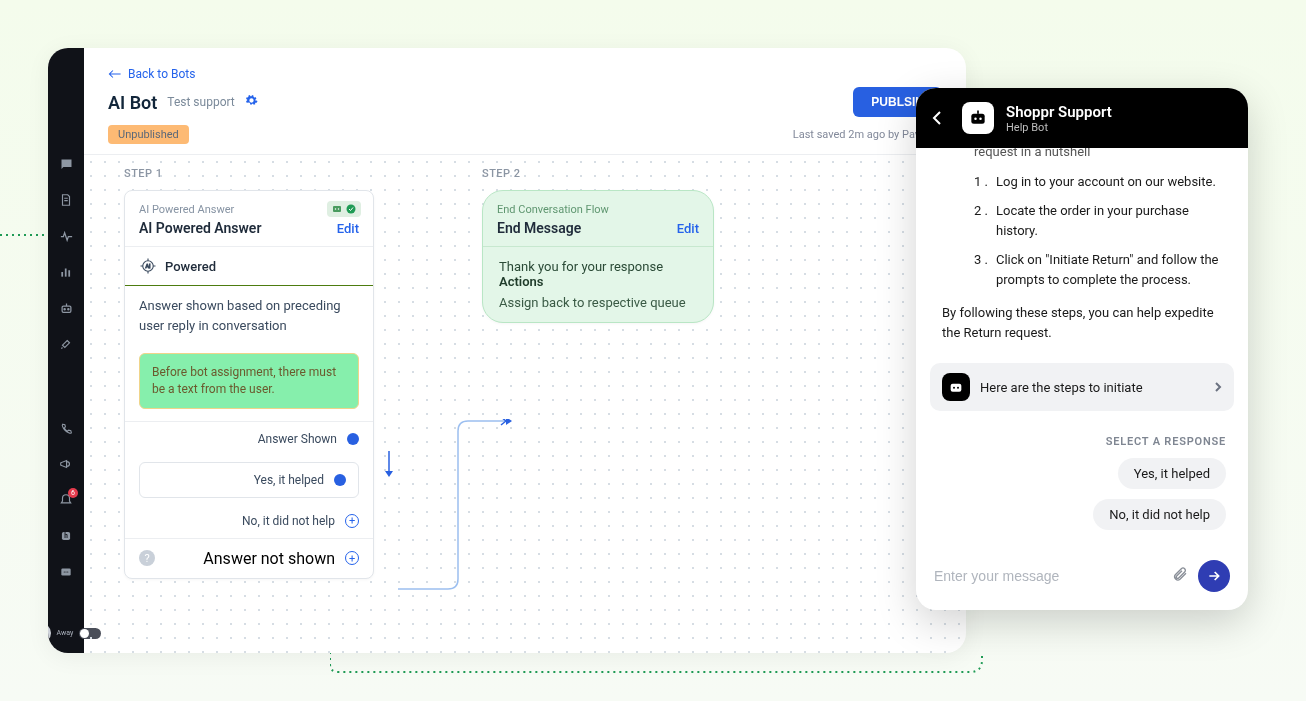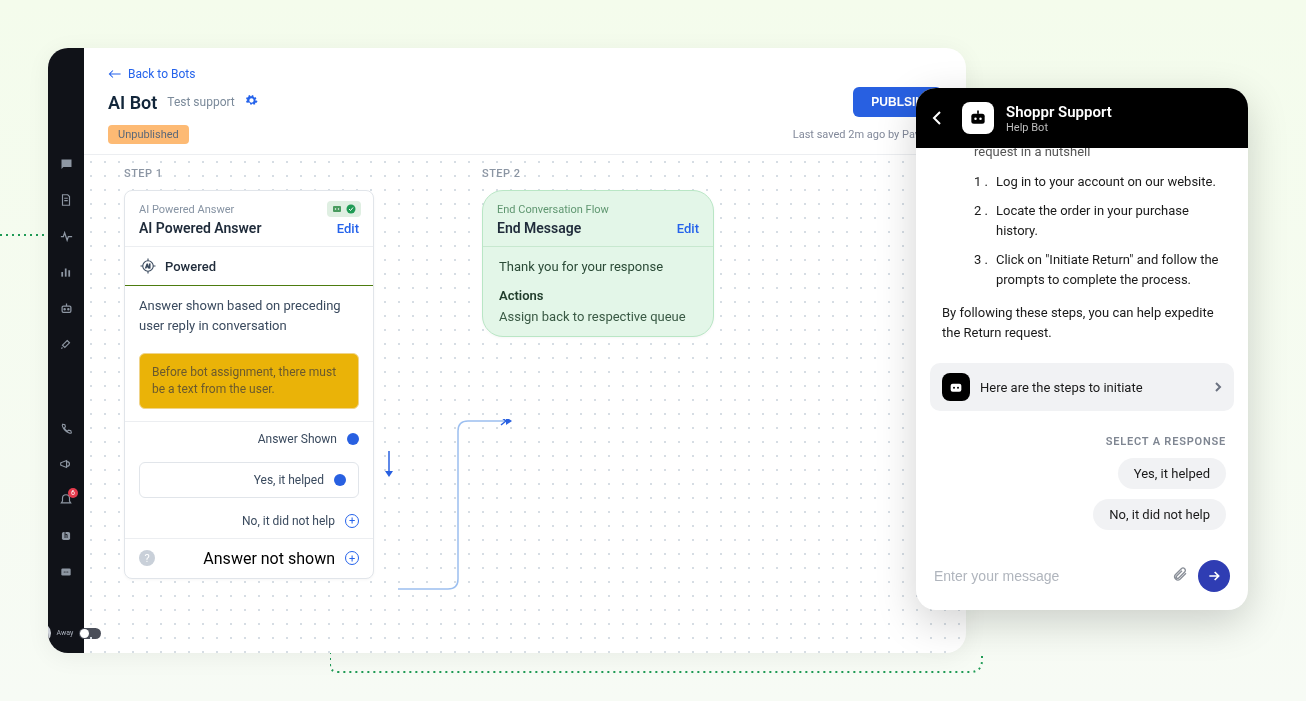--- a/index.html
+++ b/index.html
@@ -82,35 +82,35 @@
 .edit-link { color:#2563eb; font-size:13px; font-weight:500; }
 .card-corner-badge { position:absolute; top:10px; right:12px; display:flex; align-items:center; gap:2px; background:#dfefe2; padding:2px 4px; border-radius:4px; }
 .corner-icon { width:12px; height:12px; }
 
 .powered-row { display:flex; align-items:center; gap:8px; padding:10px 14px; border-bottom:1px solid #4d7c0f; }
 .powered-icon { width:18px; height:18px; }
 .powered-text { font-size:13px; color:#1f2b3a; font-weight:500; }
 
 .desc-text { font-size:13px; color:#3a4a5e; line-height:1.5; padding:10px 14px; }
 
-.warning-box { margin:8px 14px 12px; background:#eab308; border:1px solid #f0d48a; border-radius:6px; padding:10px 12px; font-size:12px; color:#6b5a2e; line-height:1.4; }
+.warning-box { margin:8px 14px 12px; background:#86efac; border:1px solid #f0d48a; border-radius:6px; padding:10px 12px; font-size:12px; color:#6b5a2e; line-height:1.4; }
 
 .divider { height:1px; background:#eceef1; margin:0; }
 
 .outcome-row { display:flex; align-items:center; justify-content:flex-end; gap:10px; padding:10px 14px; font-size:12px; color:#3a4a5e; position:relative; }
 .outcome-row.bordered { border:1px solid #e1e5ea; border-radius:6px; margin:6px 14px; padding:10px 12px; }
 .dot { width:12px; height:12px; border-radius:50%; background:#2860e1; flex-shrink:0; }
 .plus-circle { width:14px; height:14px; border:1.5px solid #2563eb; border-radius:50%; display:inline-flex; align-items:center; justify-content:center; color:#2563eb; font-size:11px; line-height:1; }
 .question-circle { width:16px; height:16px; border-radius:50%; background:#c9d0d9; color:#fff; display:inline-flex; align-items:center; justify-content:center; font-size:11px; margin-right:auto; }
 
 .outcome-footer { display:flex; align-items:center; justify-content:space-between; padding:10px 14px; border-top:1px solid #eceef1; }
 
 
 .green-body { padding:12px 16px; }
-.green-text { font-size:13px; color:#2a4a36; margin-bottom:14px; }
+.green-text { font-size:13px; color:#2a4a36; margin-bottom:0; }
 .actions-label { font-size:13px; font-weight:600; color:#1f3b2a; margin-bottom:6px; }
 .action-text { font-size:13px; color:#3a5a45; }
 
 
 .connector-svg { position:absolute; left:314px; top:264px; width:120px; height:190px; pointer-events:none; }
 
 
 .chat-widget {
   position: absolute;
   left: 916px;

